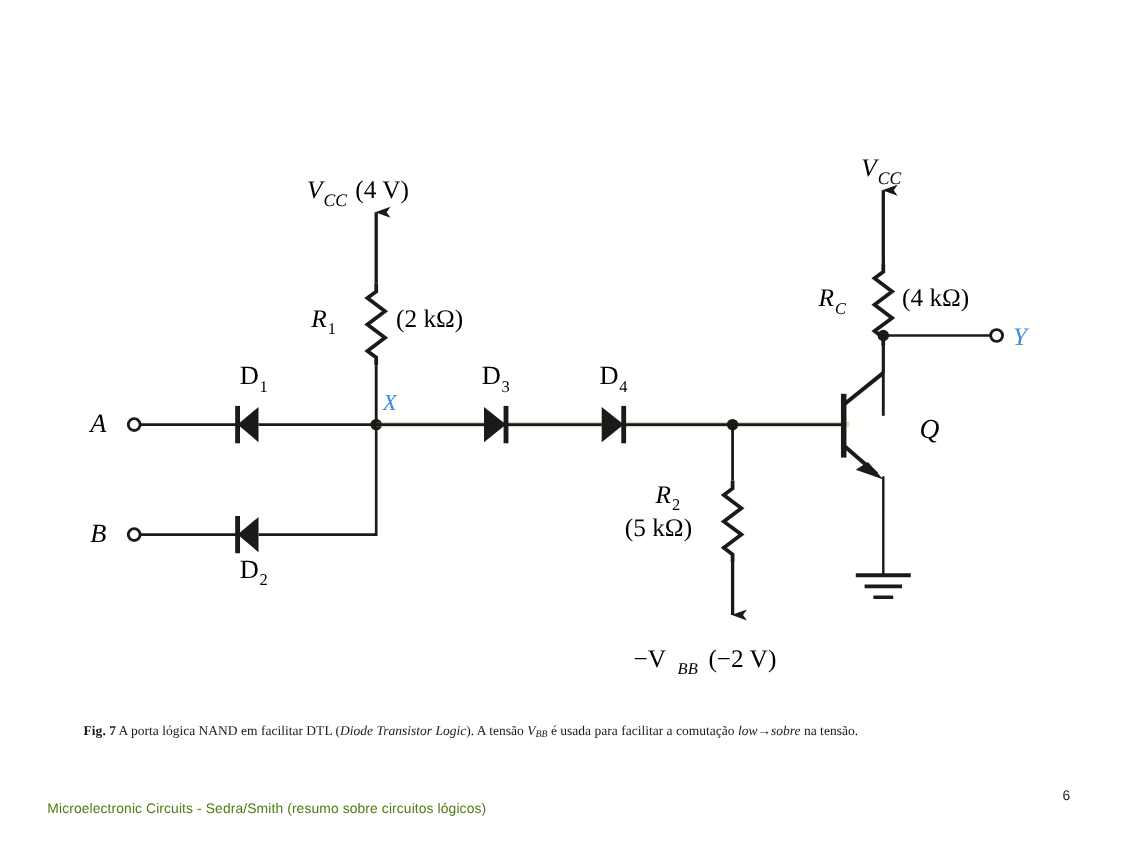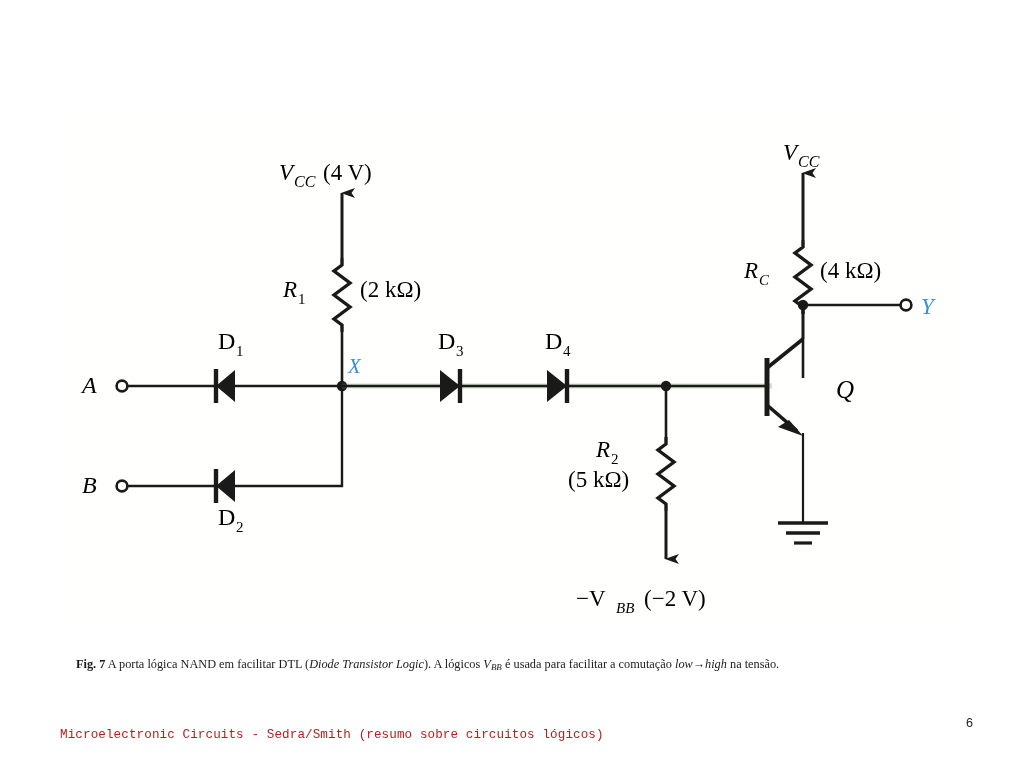--- a/index.html
+++ b/index.html
@@ -46,25 +46,25 @@
   }
   .caption b { font-weight: bold; margin-top: 39px; }
   .caption i { font-style: italic; }
   .caption .sub {
     font-size: 9px;
     vertical-align: -0.25em;
     font-style: italic;
   }
   .footer-note {
     position: absolute;
-    left: 60px;
+    left: 43px;
     top: 728px;
-    font-family: Liberation Mono, monospace;
+    font-family: Liberation Sans, sans-serif;
     font-size: 12.6px;
-    color: #b91c1c;
+    color: #4d7c0f;
     letter-spacing: 0.1px;
   }
   .page-num {
     position: absolute;
     left: 966px;
     top: 716px;
     font-family: "Liberation Sans", sans-serif;
     font-size: 12.6px;
     color: #1c1c1c;
   }
@@ -226,20 +226,20 @@
       <g>
         <line x1="718" y1="398" x2="768" y2="398" stroke="#1a1a1a" stroke-width="3.6"></line>
         <line x1="726" y1="408" x2="760" y2="408" stroke="#1a1a1a" stroke-width="3.4"></line>
         <line x1="734" y1="418" x2="752" y2="418" stroke="#1a1a1a" stroke-width="3.2"></line>
       </g>
 
     </svg>
   </div>
 
   <div class="caption">
-    <b>Fig</b><b>. 7</b><span>  A porta lógica NAND em facilitar DTL (</span><i>Diode Transistor Logic</i><span>). A lógicos </span><i>V</i><span class="sub">BB</span><span> é usada para facilitar a comutação </span><i>low→high</i><span> na tensão.</span>
+    <b>Fig</b><b>. 7</b><span>  A porta lógica NAND em facilitar DTL (</span><i>Diode Transistor Logic</i><span>). A tensão </span><i>V</i><span class="sub">BB</span><span> é usada para facilitar a comutação </span><i>low→sobre</i><span> na tensão.</span>
   </div>
 
   <div class="footer-note">Microelectronic Circuits - Sedra/Smith (resumo sobre circuitos lógicos)</div>
 
   <div class="page-num">6</div>
 
 </div>
 
 </body></html>

